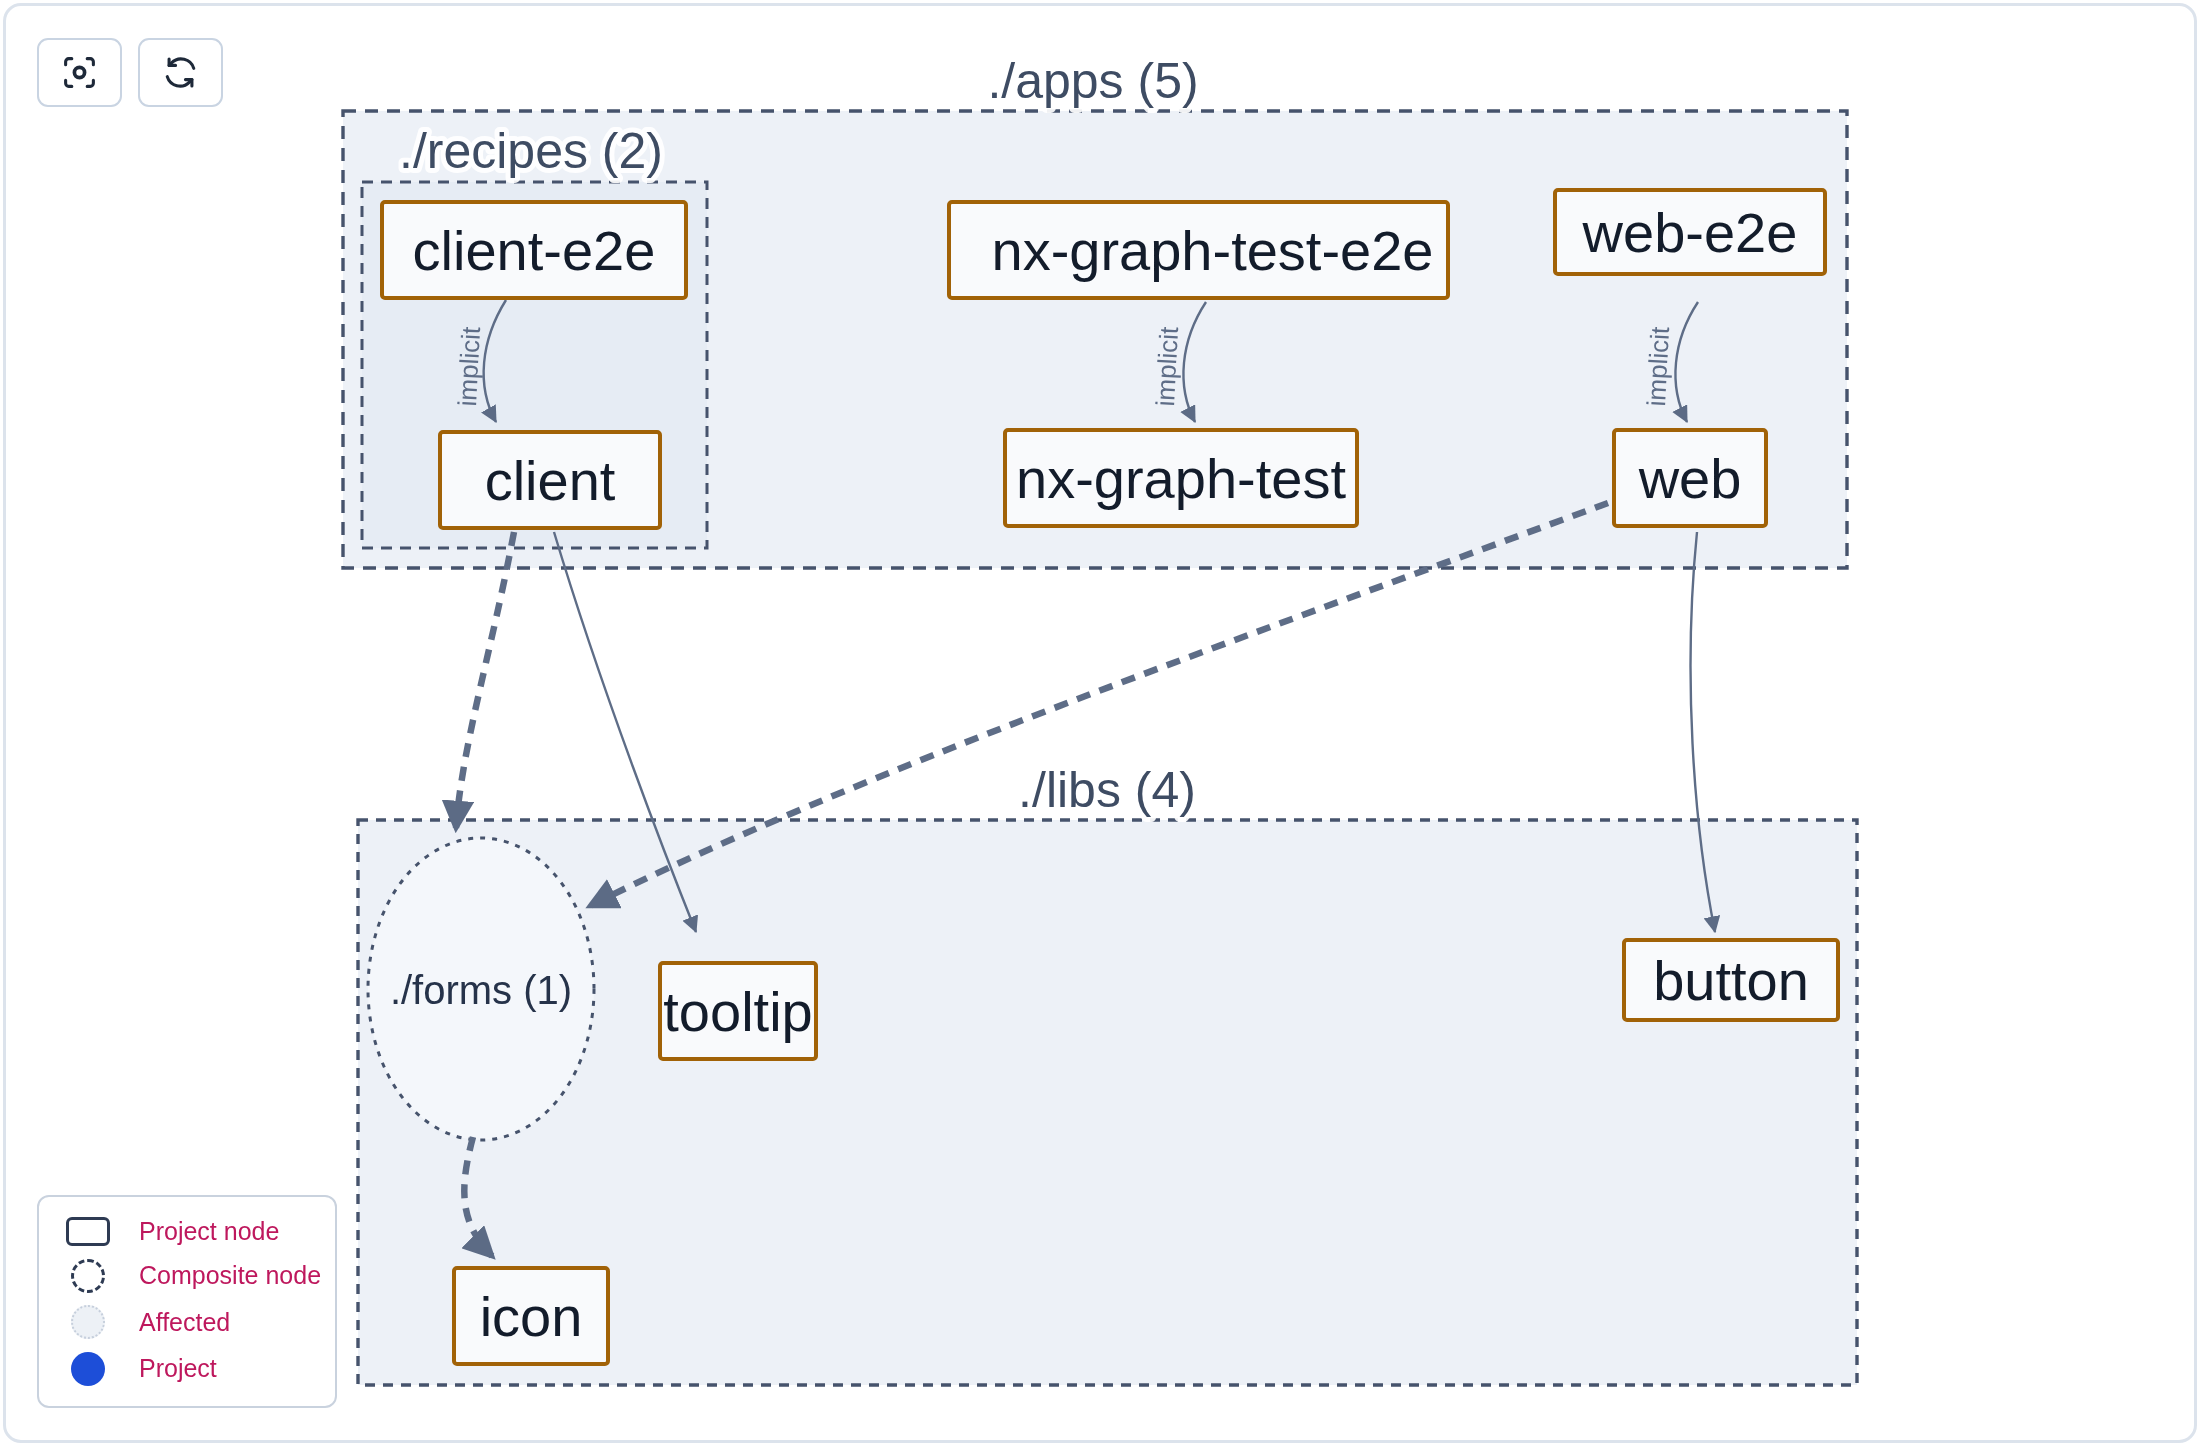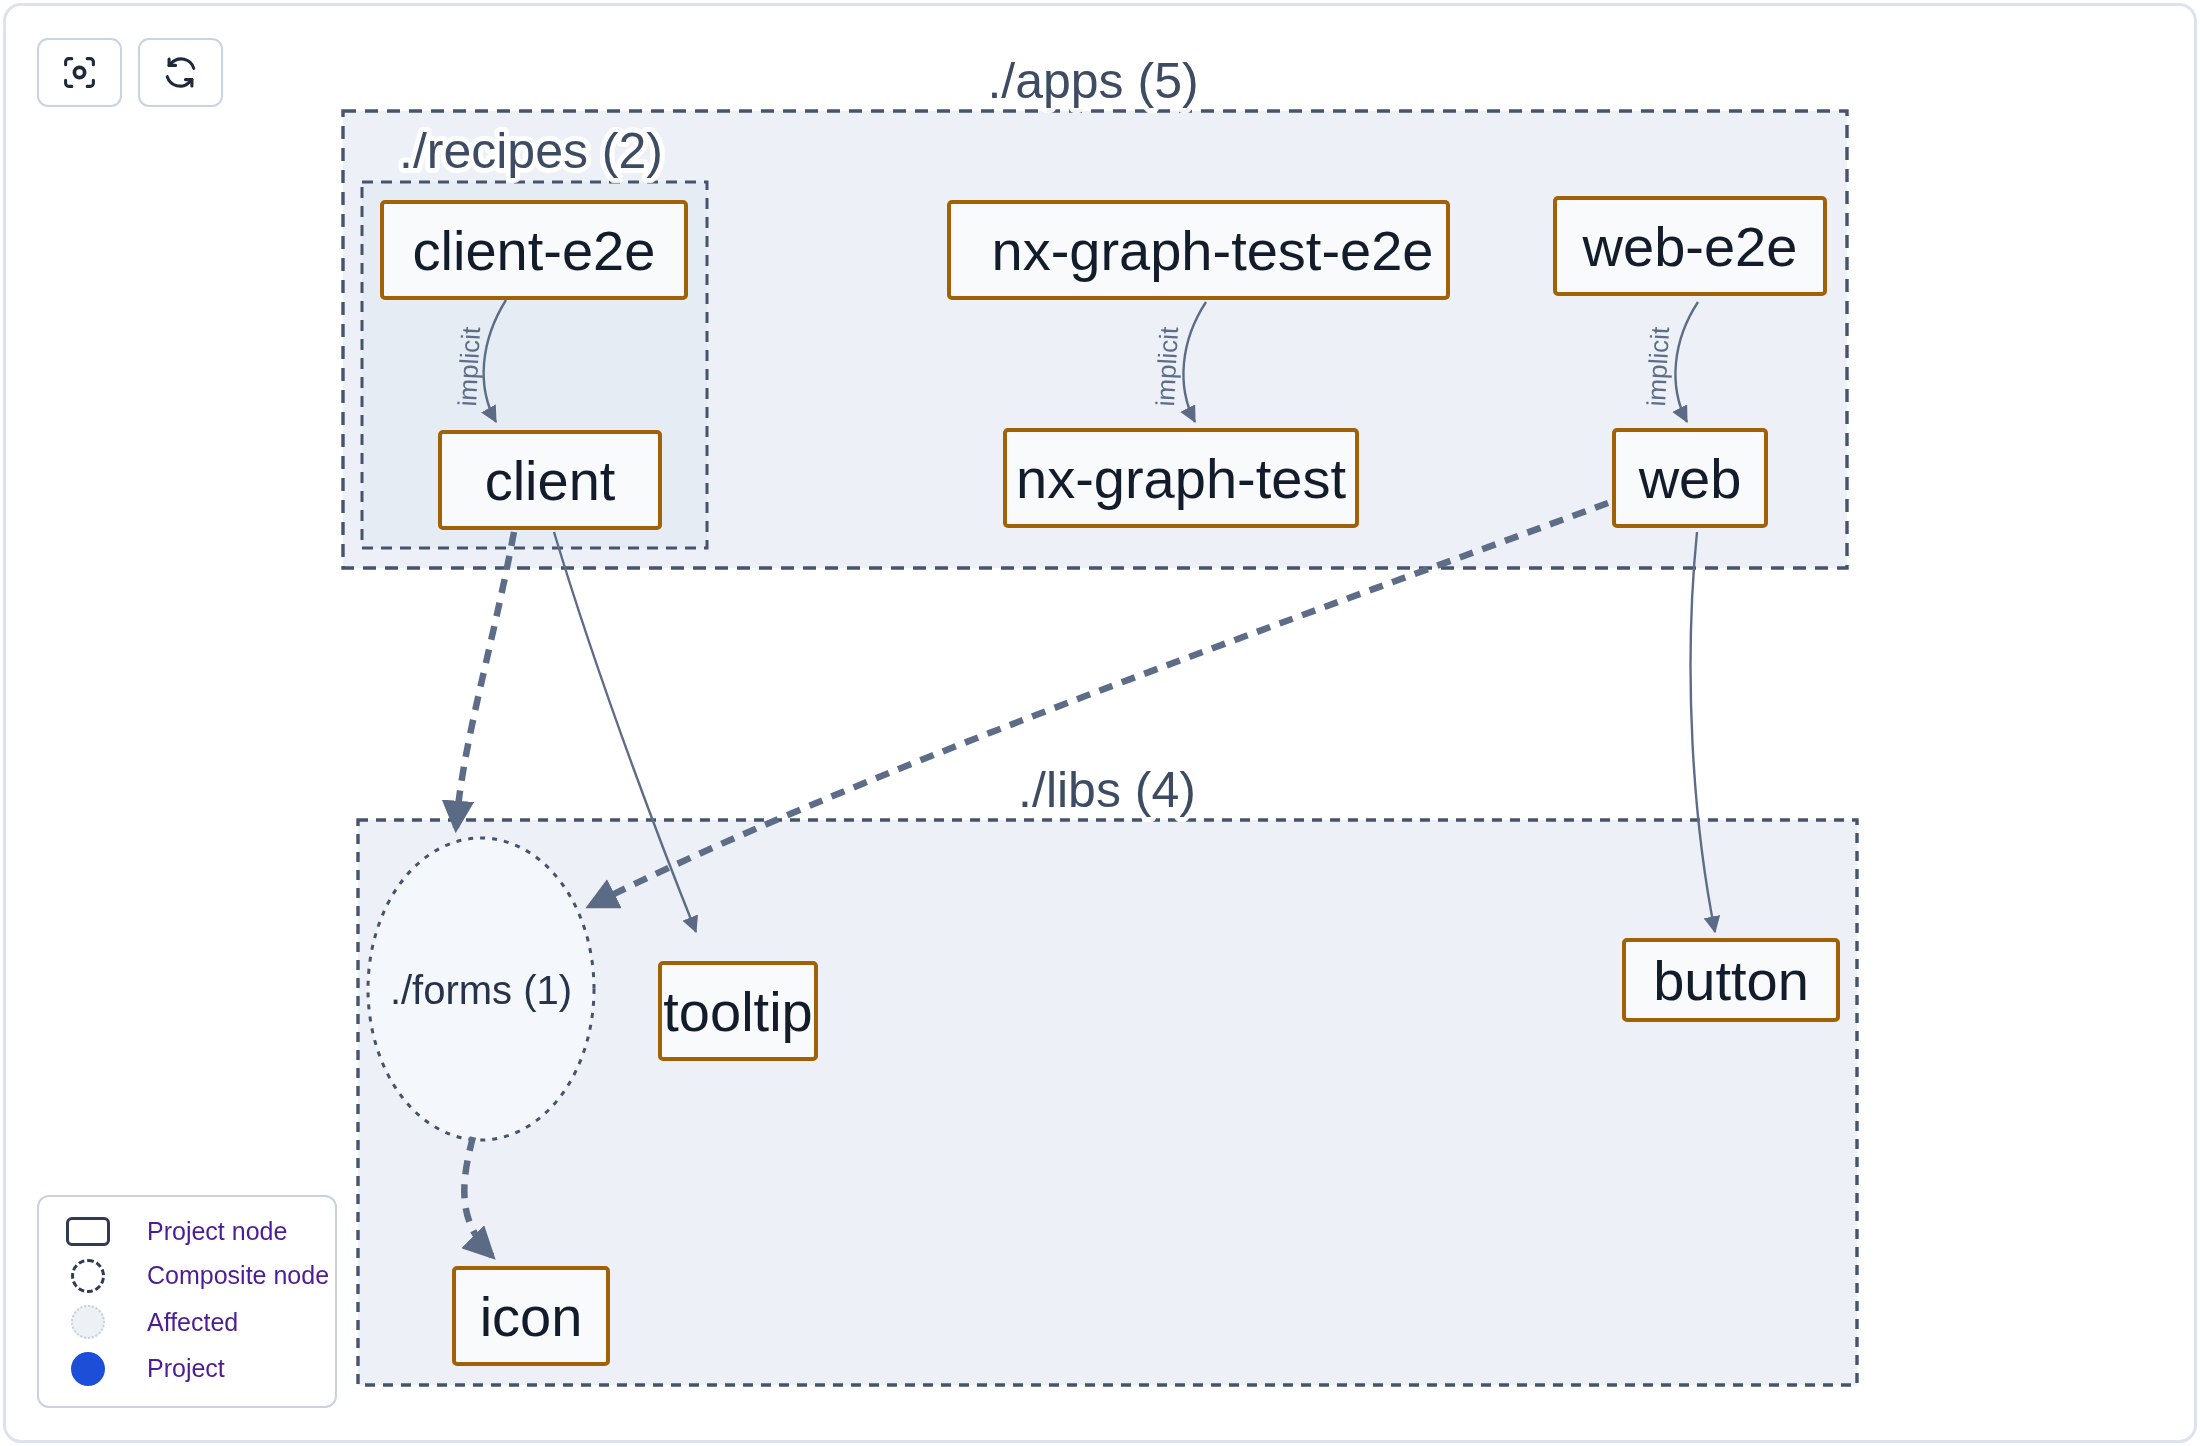--- a/index.html
+++ b/index.html
@@ -33,21 +33,21 @@
   .legend{position:absolute;left:37px;top:1195px;width:300px;height:213px;box-sizing:border-box;
     background:#ffffff;border:2px solid #c9d2de;border-radius:12px;z-index:6;
     display:flex;flex-direction:column;justify-content:space-evenly;padding:8px 0;}
   .legend-row{display:flex;align-items:center;padding-left:24px;}
   .swatch-wrap{width:50px;display:flex;justify-content:center;}
   .sw-rect{width:44px;height:29px;border:3px solid #2e3b53;border-radius:6px;background:#fff;box-sizing:border-box;}
   .sw-circle{width:34px;height:34px;border-radius:50%;box-sizing:border-box;}
   .sw-composite{border:3px dashed #2e3b53;background:#fff;}
   .sw-affected{border:2px dotted #c6cfdc;background:#edf1f6;}
   .sw-touched{background:#1d4ed8;}
-  .legend-label{font-size:25px;color:#4c1d95;margin-left:34px;}
+  .legend-label{font-size:25px;color:#be185d;margin-left:26px;}
 </style>
 </head>
 <body>
 
 <div class="frame"></div>
 
 <div class="tool-btn" id="btn-focus">
   <svg viewBox="0 0 24 24">
     <path d="M3 7V5a2 2 0 0 1 2-2h2"></path>
     <path d="M17 3h2a2 2 0 0 1 2 2v2"></path>
@@ -105,21 +105,21 @@
 </div>
 <div class="node" style="left:438px;top:430px;width:224px;height:100px;">
   <span>client</span>
 </div>
 <div class="node" style="left:947px;top:200px;width:503px;height:100px;padding-left:28px;">
   <span>nx-graph-test-e2e</span>
 </div>
 <div class="node" style="left:1003px;top:428px;width:356px;height:100px;">
   <span>nx-graph-test</span>
 </div>
-<div class="node" style="left:1553px;top:196px;width:274px;height:100px;">
+<div class="node" style="left:1553px;top:188px;width:274px;height:88px;">
   <span>web-e2e</span>
 </div>
 <div class="node" style="left:1612px;top:428px;width:156px;height:100px;">
   <span>web</span>
 </div>
 <div class="node" style="left:658px;top:961px;width:160px;height:100px;">
   <span>tooltip</span>
 </div>
 <div class="node" style="left:1622px;top:938px;width:218px;height:84px;">
   <span>button</span>

